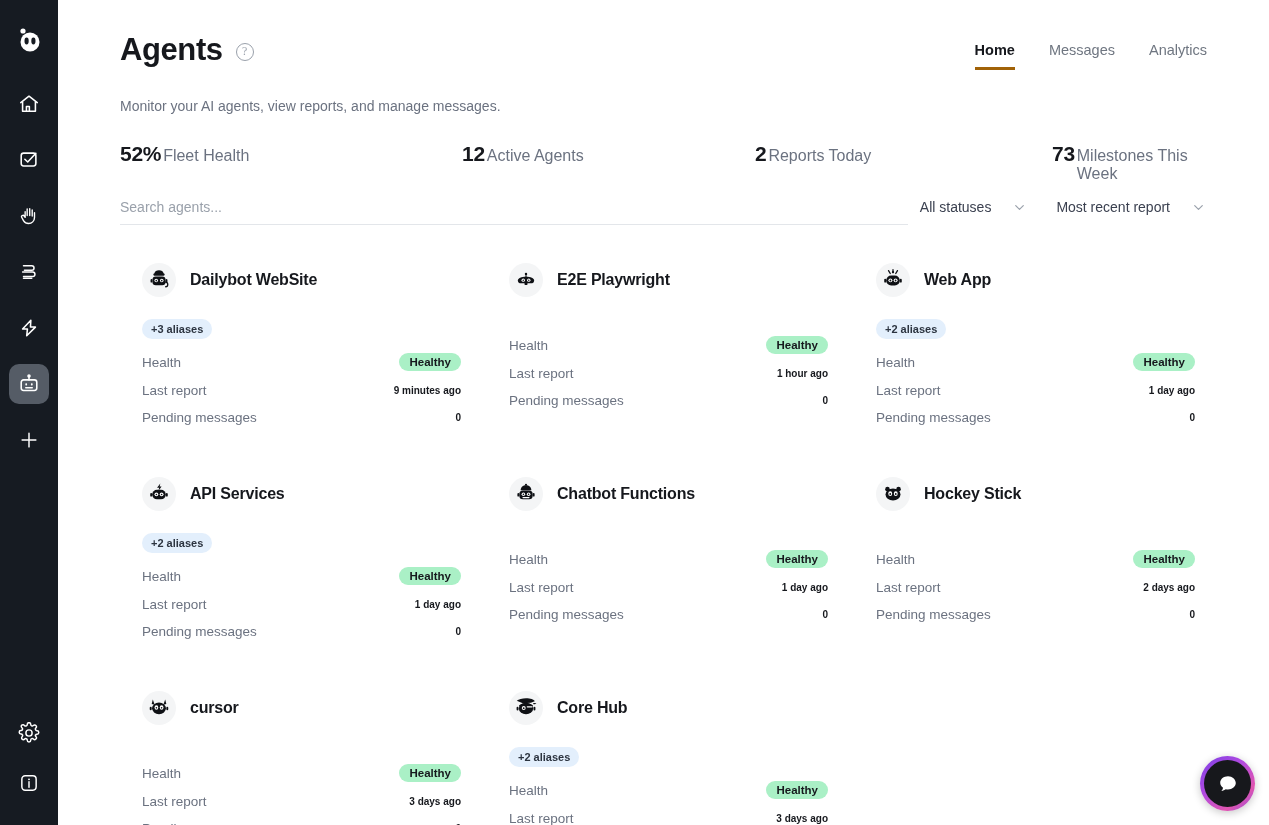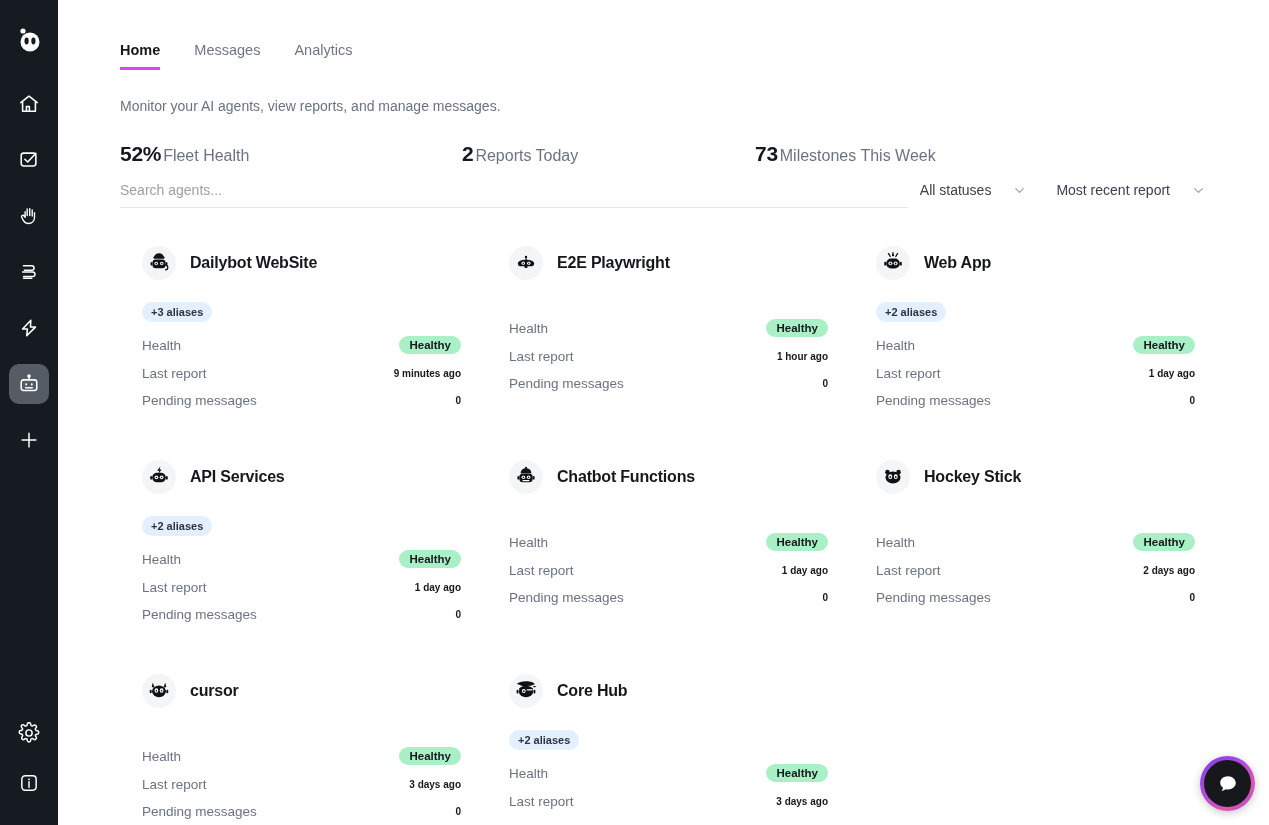--- a/index.html
+++ b/index.html
@@ -55,21 +55,21 @@
     font-family: "Liberation Serif", serif;
     cursor: pointer; margin-top: 4px;
   }
   .top-nav { display: flex; gap: 34px; padding-top: 22px; padding-right: 2px; }
   .top-nav .nav-item {
     font-size: 14.5px; color: #6f7681; cursor: pointer;
     padding-bottom: 9px;
   }
   .top-nav .nav-item.active {
     color: #16181d; font-weight: 600;
-    border-bottom: 3px solid #d946ef;
+    border-bottom: 3px solid #a16207;
   }
 
   .subtitle {
     margin-top: 28px; font-size: 14px; color: #6b7280;
   }
 
   
   .stats {
     display: flex; margin-top: 28px;
   }
@@ -257,33 +257,41 @@
         </svg>
       </span>
     </div>
   </div>
 </div>
 
 <div id="main">
   <div class="content">
 
     <div class="head-row">
+      <div class="title-wrap">
+        <h1 class="page-title">Agents</h1>
+        <div class="help-icon">?</div>
+      </div>
       <div class="top-nav">
         <div class="nav-item active">Home</div>
         <div class="nav-item">Messages</div>
         <div class="nav-item">Analytics</div>
       </div>
     </div>
 
     <div class="subtitle">Monitor your AI agents, view reports, and manage messages.</div>
 
     <div class="stats">
       <div class="stat">
         <span class="stat-num">52%</span>
         <span class="stat-label">Fleet Health</span>
+      </div>
+      <div class="stat">
+        <span class="stat-num">12</span>
+        <span class="stat-label">Active Agents</span>
       </div>
       <div class="stat">
         <span class="stat-num">2</span>
         <span class="stat-label">Reports Today</span>
       </div>
       <div class="stat">
         <span class="stat-num">73</span>
         <span class="stat-label">Milestones This Week</span>
       </div>
     </div>

